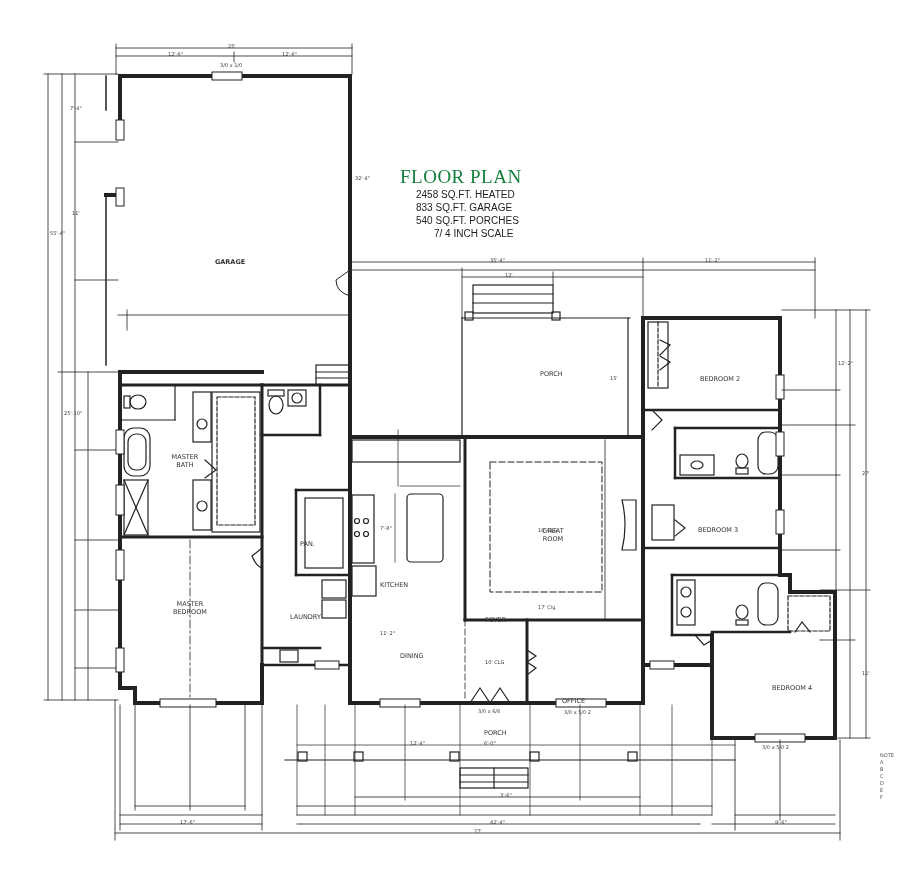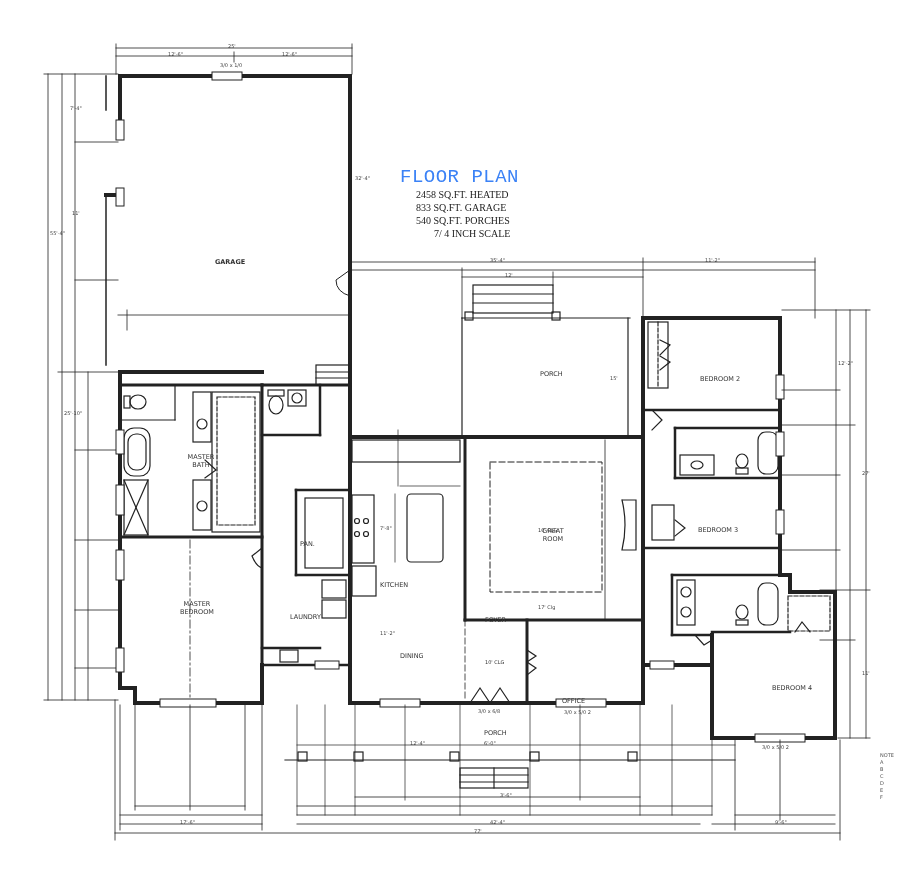--- a/index.html
+++ b/index.html
@@ -1,20 +1,20 @@
 <!DOCTYPE html>
 <html><head>
 <meta charset="utf-8">
 <style>
   html, body { margin:0; padding:0; background:#ffffff; }
   body { width:900px; height:883px; position:relative; overflow:hidden; font-family:"DejaVu Sans", sans-serif; color:#1a1a1a; }
   #plan { position:absolute; left:0; top:0; width:900px; height:883px; }
   .title-block { position:absolute; left:400px; top:166px; width:160px; }
-  .title-main { font-size:19px; letter-spacing:0.5px; font-family:Liberation Mono, monospace; color:#3b82f6; line-height:22px; }
-  .title-line { font-size:10px; color:#222; line-height:13px; padding-left:16px; font-family:Liberation Serif, serif; }
+  .title-main { font-size:19px; letter-spacing:0.5px; font-family:Liberation Serif, serif; color:#15803d; line-height:22px; }
+  .title-line { font-size:10px; color:#222; line-height:13px; padding-left:16px; font-family:Liberation Sans, sans-serif; }
   .title-line.scale { padding-left:34px; }
   .room-label { position:absolute; font-size:6.5px; color:#333; text-transform:uppercase; text-align:center; line-height:8px; white-space:nowrap; }
   .dim { position:absolute; font-size:5px; color:#444; white-space:nowrap; }
   .legend { position:absolute; left:880px; top:752px; font-size:5px; color:#555; line-height:7px; }
 </style>
 </head>
 <body>
 
 <svg id="plan" viewBox="0 0 900 883" xmlns="http://www.w3.org/2000/svg">
   <g fill="none" stroke="#222" stroke-linecap="square">
@@ -306,26 +306,26 @@
   <div class="title-main">FLOOR PLAN</div>
   <div class="title-line">2458 SQ.FT. HEATED</div>
   <div class="title-line">833 SQ.FT. GARAGE</div>
   <div class="title-line">540 SQ.FT. PORCHES</div>
   <div class="title-line scale">7/ 4 INCH SCALE</div>
 </div>
 
 <div class="room-label" style="left:215px;top:258px;font-weight:bold;">GARAGE</div>
 <div class="room-label" style="left:540px;top:370px;">PORCH</div>
 <div class="room-label" style="left:700px;top:375px;">BEDROOM 2</div>
-<div class="room-label" style="left:165px;top:453px;width:40px;white-space:normal;margin-left:16px;">MASTER BATH</div>
+<div class="room-label" style="left:165px;top:453px;width:40px;white-space:normal;">MASTER BATH</div>
 <div class="room-label" style="left:538px;top:527px;width:30px;white-space:normal;">GREAT ROOM</div>
 <div class="room-label" style="left:538px;top:526px;font-size:5px;">10' Clg</div>
 <div class="room-label" style="left:380px;top:569px;margin-top:12px;">KITCHEN</div>
 <div class="room-label" style="left:698px;top:526px;">BEDROOM 3</div>
-<div class="room-label" style="left:172px;top:600px;width:36px;white-space:normal;margin-left:7px;">MASTER BEDROOM</div>
+<div class="room-label" style="left:172px;top:600px;width:36px;white-space:normal;">MASTER BEDROOM</div>
 <div class="room-label" style="left:290px;top:613px;">LAUNDRY</div>
 <div class="room-label" style="left:300px;top:540px;">PAN.</div>
 <div class="room-label" style="left:400px;top:652px;">DINING</div>
 <div class="room-label" style="left:485px;top:616px;">FOYER</div>
 <div class="room-label" style="left:485px;top:658px;font-size:5px;">10' Clg</div>
 <div class="room-label" style="left:562px;top:657px;margin-top:40px;">OFFICE</div>
 <div class="room-label" style="left:772px;top:672px;margin-top:12px;">BEDROOM 4</div>
 <div class="room-label" style="left:484px;top:729px;">PORCH</div>
 
 <div class="dim" style="left:228px;top:43px;">25'</div>

